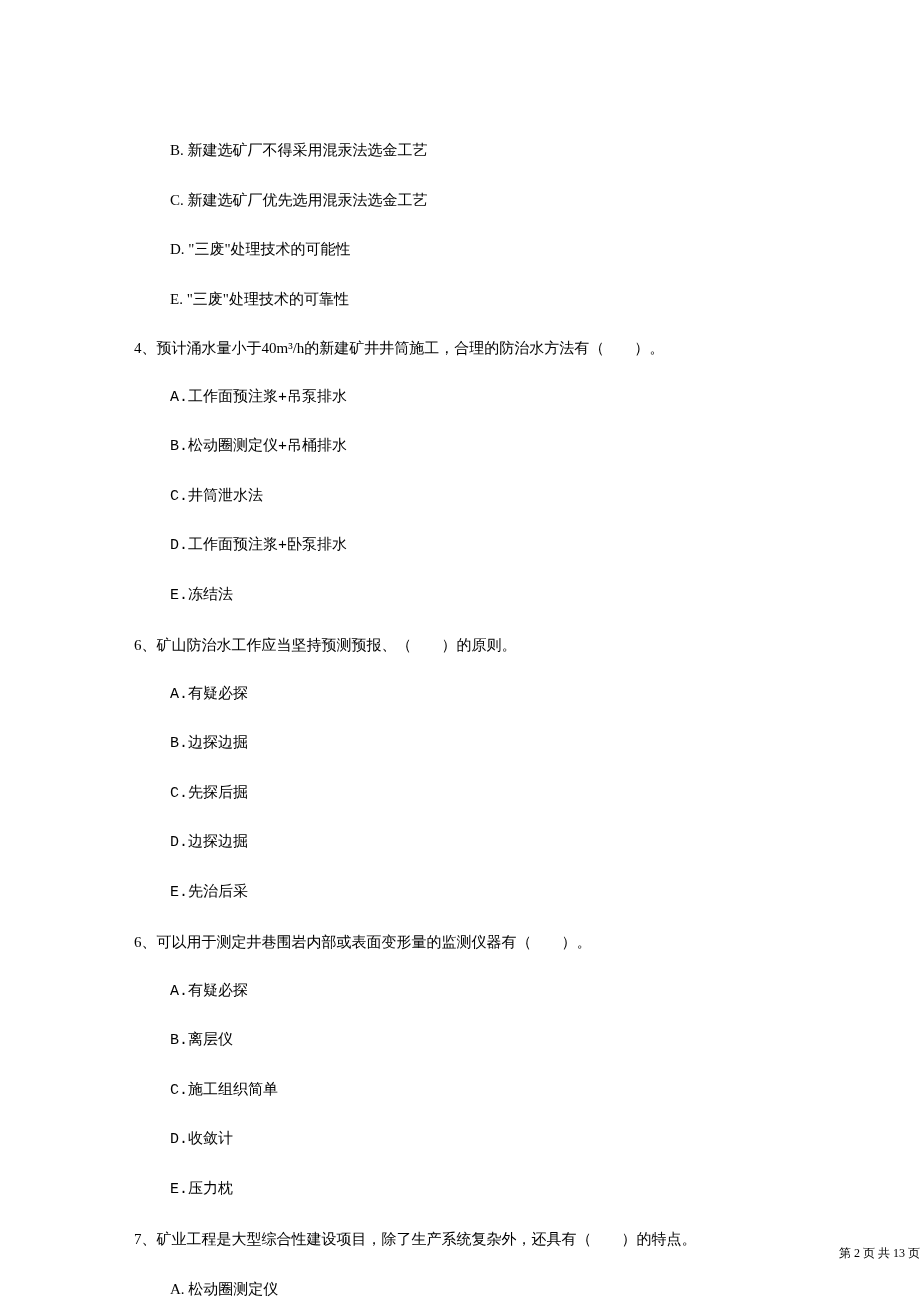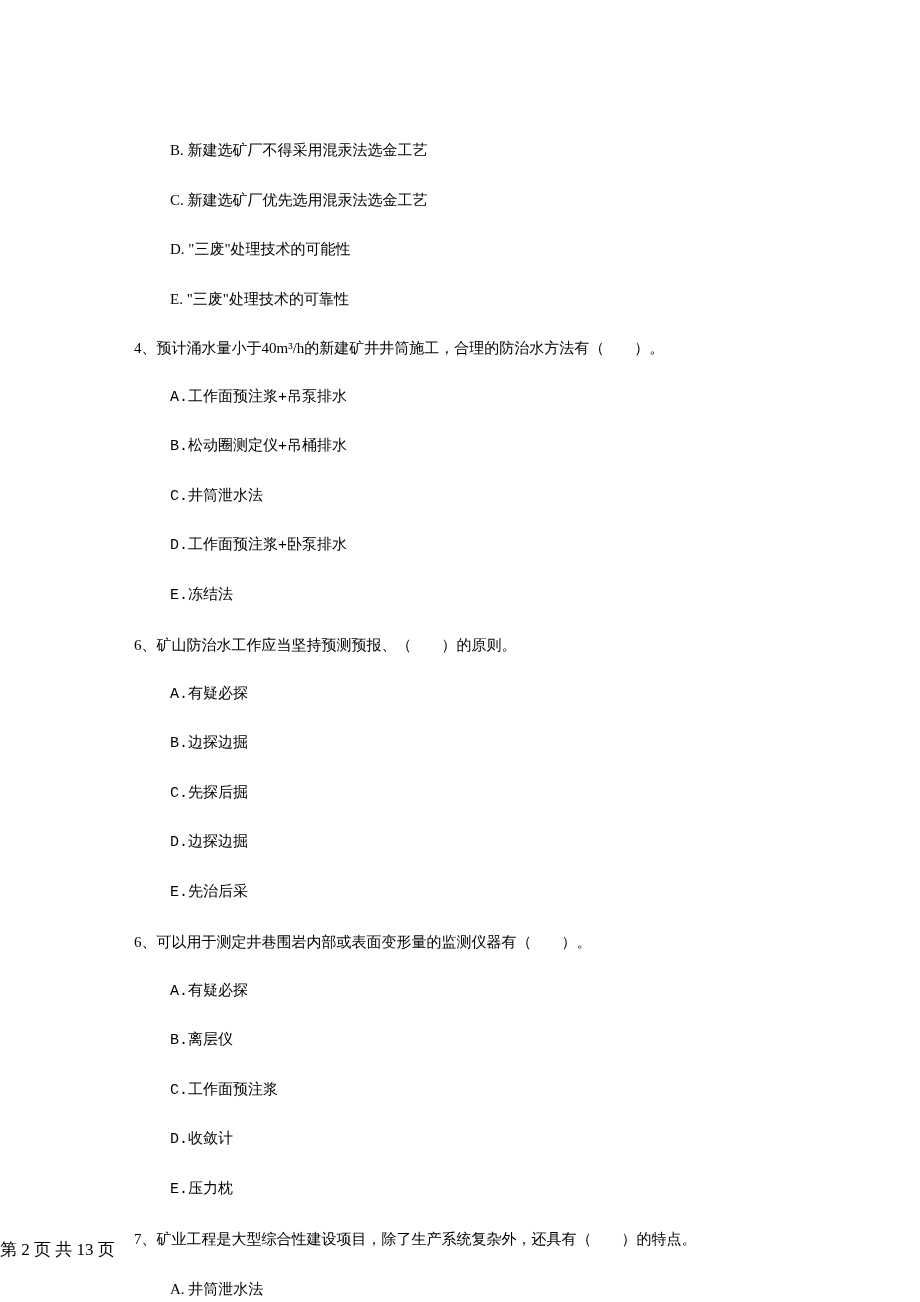--- a/index.html
+++ b/index.html
@@ -30,22 +30,22 @@
     }
     .question-line {
       margin-left: 4px;
       margin-bottom: 27px;
     }
     .footer {
       position: absolute;
       bottom: 40px;
       left: 0;
       width: 100%;
-      text-align: left;
-      font-size: 17px;
+      text-align: right;
+      font-size: 12px;
     }
   </style>
 </head>
 <body>
 
 <div class="option-line">B.  新建选矿厂不得采用混汞法选金工艺</div>
 <div class="option-line">C.  新建选矿厂优先选用混汞法选金工艺</div>
 <div class="option-line">D.  "三废"处理技术的可能性</div>
 <div class="option-line">E.  "三废"处理技术的可靠性</div>
 
@@ -59,20 +59,20 @@
 <div class="question-line">6、矿山防治水工作应当坚持预测预报、（　　）的原则。</div>
 <div class="option-line-tight">A.有疑必探</div>
 <div class="option-line-tight">B.边探边掘</div>
 <div class="option-line-tight">C.先探后掘</div>
 <div class="option-line-tight">D.边探边掘</div>
 <div class="option-line-tight">E.先治后采</div>
 
 <div class="question-line">6、可以用于测定井巷围岩内部或表面变形量的监测仪器有（　　）。</div>
 <div class="option-line-tight">A.有疑必探</div>
 <div class="option-line-tight">B.离层仪</div>
-<div class="option-line-tight">C.工作面预注浆</div>
+<div class="option-line-tight">C.施工组织简单</div>
 <div class="option-line-tight">D.收敛计</div>
 <div class="option-line-tight">E.压力枕</div>
 
 <div class="question-line">7、矿业工程是大型综合性建设项目，除了生产系统复杂外，还具有（　　）的特点。</div>
-<div class="option-line">A.  井筒泄水法</div>
+<div class="option-line">A.  松动圈测定仪</div>
 
 <div class="footer">第 2 页 共 13 页</div>
 
 </body></html>

